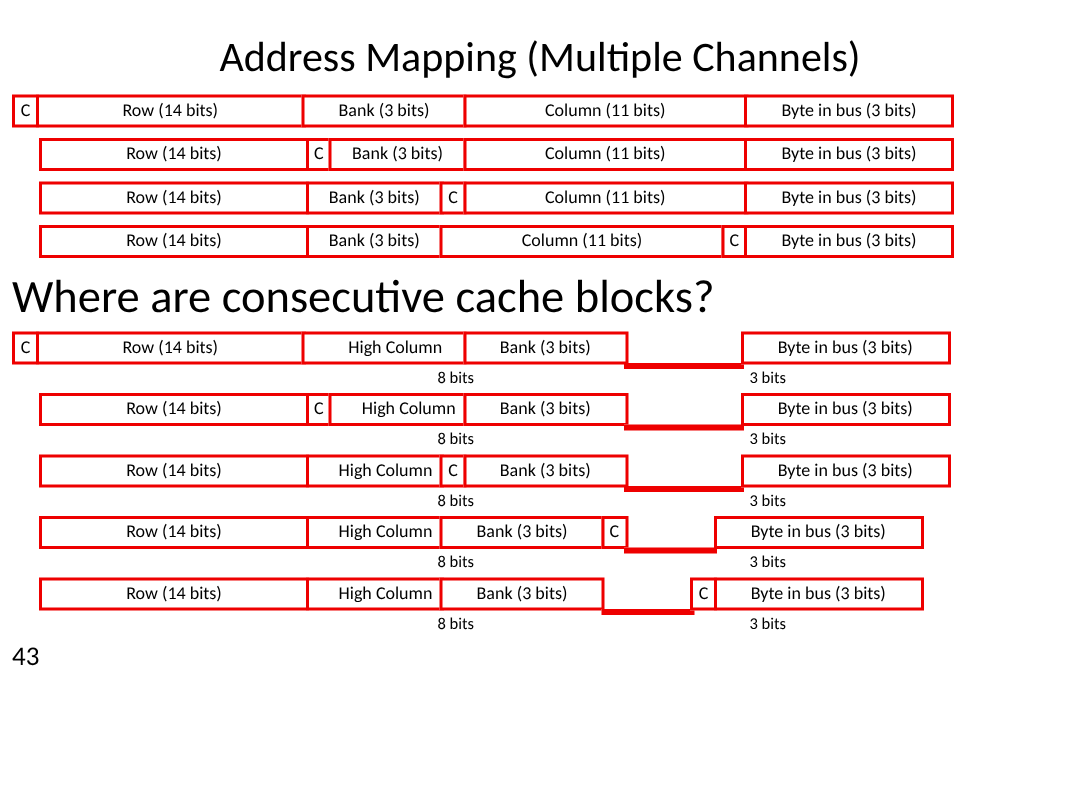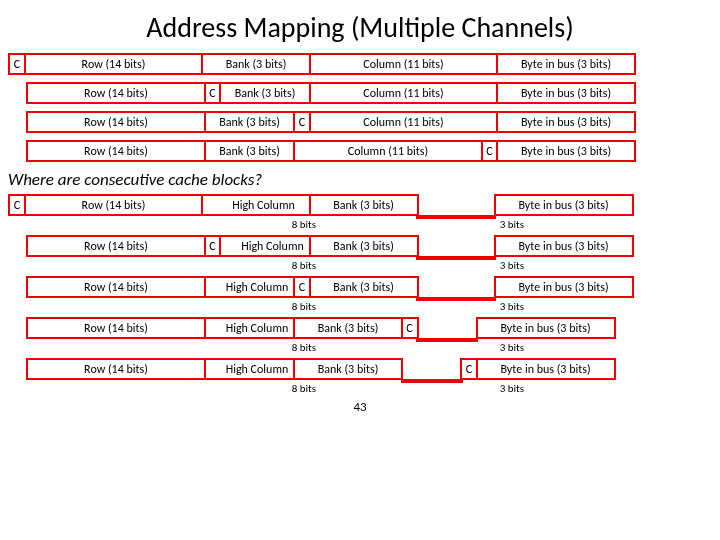--- a/index.html
+++ b/index.html
@@ -6,28 +6,27 @@
   body {
     width: 720px;
     height: 540px;
     background: #fff;
     font-family: Calibri, Arial, sans-serif;
     padding: 4px 8px;
   }
   .title {
     font-size: 28px;
     text-align: center;
-    margin: 6px 0 8px 0;
+    margin: 16px 0 8px 0;
     font-weight: 400;
   }
   .subtitle {
-    font-size: 17px;
+    font-size: 31px;
     margin: 2px 0 4px 0;
     font-weight: 400;
-    font-style: italic;
   }
   .row {
     display: flex;
     margin-bottom: 7px;
     height: 22px;
   }
   .cell {
     border: 2.5px solid #e00;
     background: #fff;
     font-size: 12px;
@@ -53,22 +52,22 @@
     font-size: 11px;
     height: 14px;
     margin-top: -5px;
     margin-bottom: 3px;
   }
   .ann-sp1 { flex: 0 0 198px; }
   .ann-8b { flex: 0 0 110px; text-align: right; }
   .ann-mid { flex: 0 0 128px; }
   .ann-3b { flex: 0 0 80px; text-align: right; }
   .pagenum {
-    text-align: center;
-    font-size: 13px;
+    text-align: left;
+    font-size: 18px;
     margin-top: 2px;
   }
 </style>
 </head>
 <body>
 
 <div class="title">Address Mapping (Multiple Channels)</div>
 
 <div class="row">
   <div class="cell c-cell">C</div>

